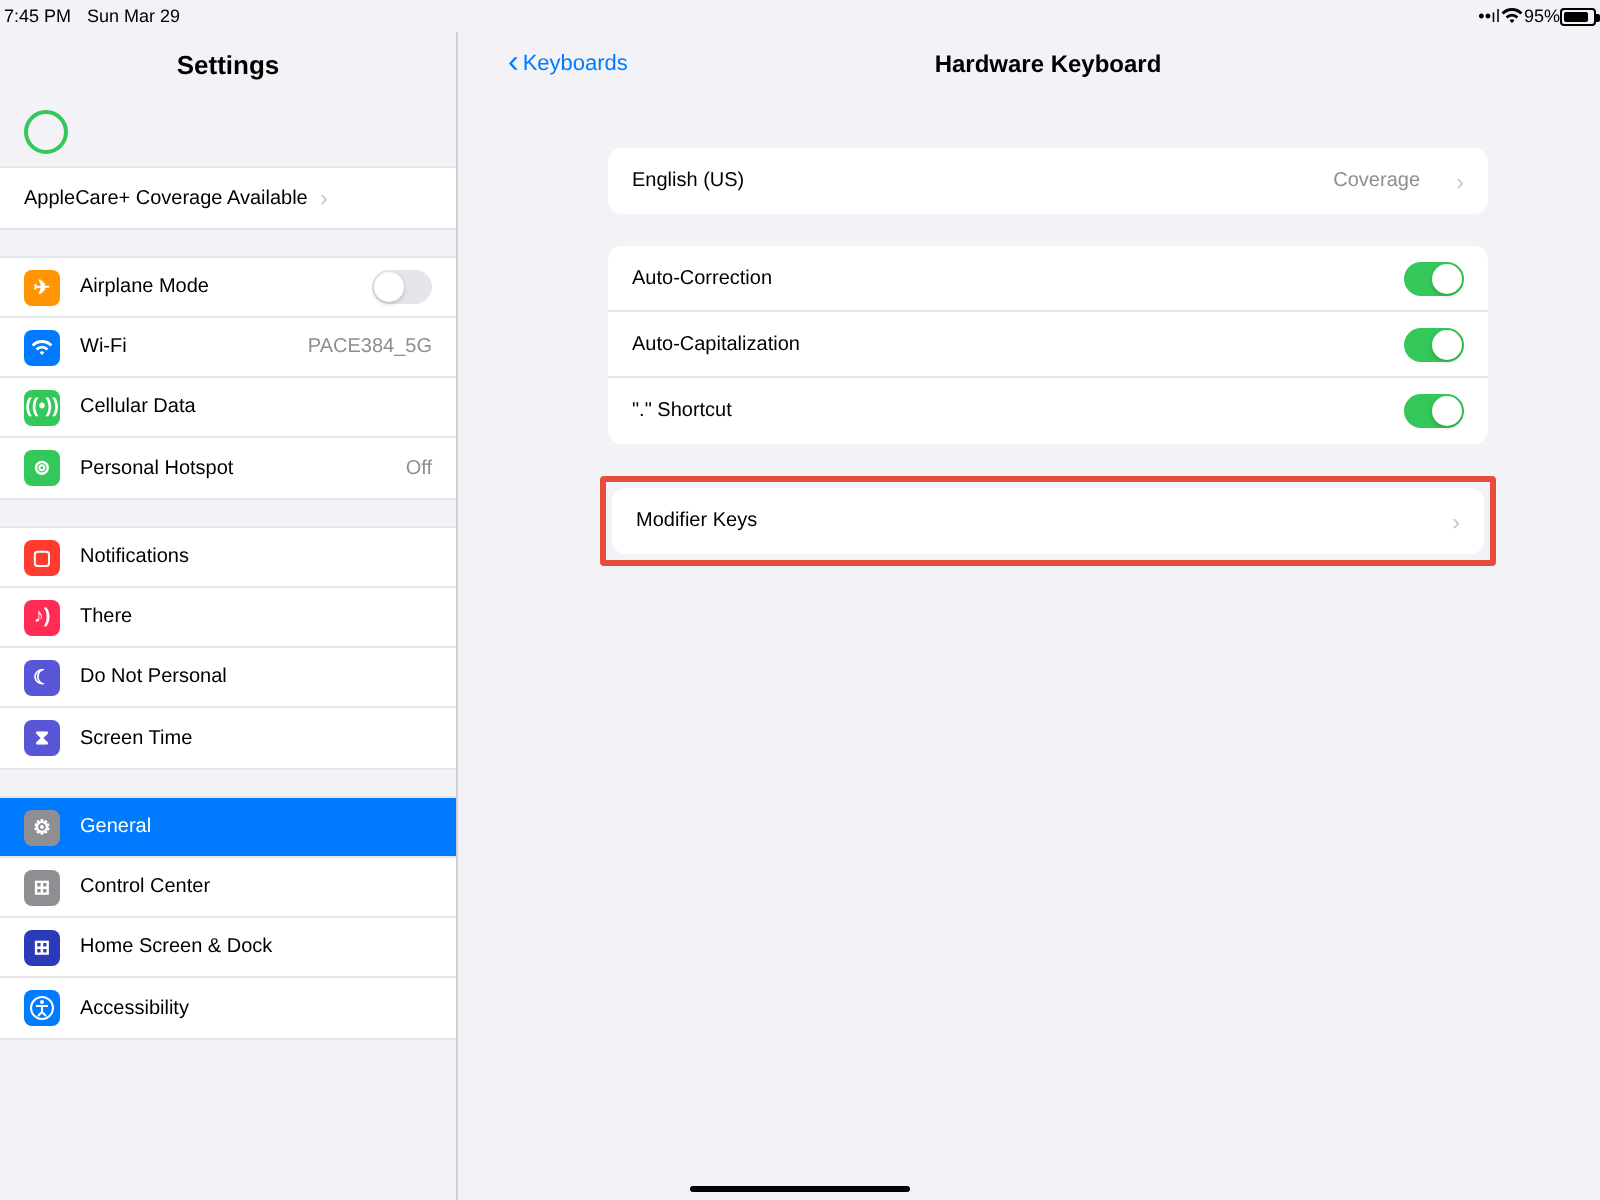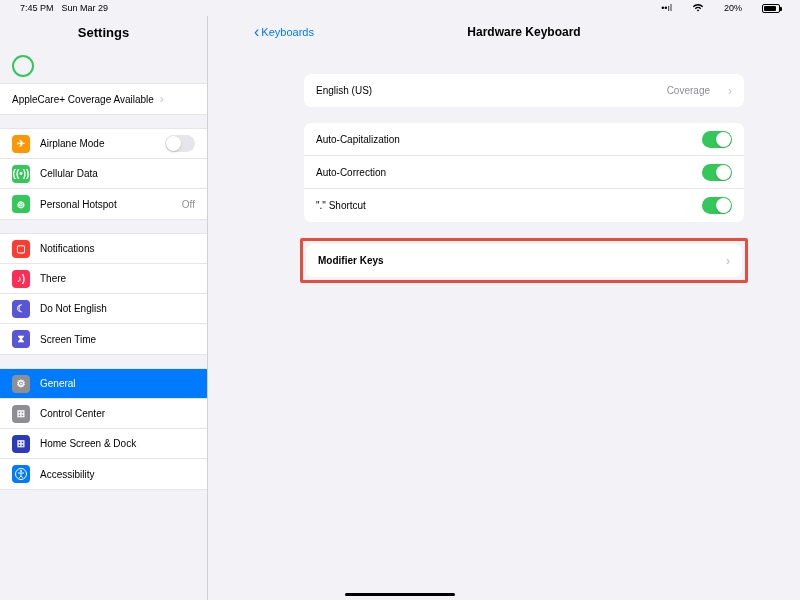--- a/index.html
+++ b/index.html
@@ -1,21 +1,21 @@
 <!DOCTYPE html>
 <html><head>
 <meta charset="utf-8">
 <style>
 * { margin:0; padding:0; box-sizing:border-box; font-family:-apple-system,Helvetica,Arial,sans-serif; -webkit-font-smoothing:antialiased; }
 body { width:800px; height:600px; background:#f2f2f7; overflow:hidden; font-size:11px; }
-.statusbar { position:absolute; top:0; left:0; right:0; height:16px; display:flex; align-items:center; padding:0 20px; font-size:9px; font-weight:500; color:#000; }
+.statusbar { position:absolute; top:0; left:0; right:0; height:16px; display:flex; align-items:center; padding:0 2px; font-size:9px; font-weight:500; color:#000; }
 .statusbar .time { }
 .statusbar .date { margin-left:8px; }
-.statusbar .right { margin-left:auto; display:flex; align-items:center; gap:20px; }
-.sidebar { position:absolute; top:16px; left:0; width:208px; height:584px; border-right:1px solid #d0d0d5; background:#f2f2f7; overflow-y:auto; }
+.statusbar .right { margin-left:auto; display:flex; align-items:center; gap:0; }
+.sidebar { position:absolute; top:16px; left:0; width:229px; height:584px; border-right:1px solid #d0d0d5; background:#f2f2f7; overflow-y:auto; }
 .sidebar-title { text-align:center; font-size:13px; font-weight:600; padding:9px 0; }
 .group { background:#fff; border-top:1px solid #e5e5ea; border-bottom:1px solid #e5e5ea; margin-bottom:13px; }
 .row { display:flex; align-items:center; height:30px; padding:0 12px; border-bottom:1px solid #e5e5ea; }
 .row:last-child { border-bottom:none;text-align:center; }
 .row .label { color:#000; font-size:10px; }
 .row .val { margin-left:auto; color:#8e8e93; font-size:10px; }
 .row .chev { margin-left:6px; color:#c7c7cc; font-size:12px; }
 .row.sel { background:#007aff; }
 .row.sel .label { color:#fff; }
 .icon { width:18px; height:18px; border-radius:4px; margin-right:10px; display:flex; align-items:center; justify-content:center; color:#fff; font-size:10px; font-weight:600; flex-shrink:0; }
@@ -30,41 +30,41 @@
 .back .ch { font-size:16px; margin-right:2px; font-weight:300; }
 .detail-title { margin:0 auto; font-size:12px; font-weight:600; }
 .card { background:#fff; border-radius:7px; margin:16px 56px 0; overflow:hidden; }
 .crow { display:flex; align-items:center; height:33px; padding:0 12px; border-bottom:1px solid #e5e5ea; font-size:10px; }
 .crow:last-child { border-bottom:none;gap:12px; }
 .crow .lab { color:#000; }
 .crow .val { margin-left:auto; color:#8e8e93; }
 .crow .chev { margin-left:6px; color:#c7c7cc; font-size:12px; }
 .note { color:#8e8e93; font-size:8px; padding:4px 68px 0; }
 .highlight { border:3px solid #e74c3c; border-radius:2px; margin:16px 52px 0; }
-.highlight .card { margin:3px 3px; border-radius:7px;font-weight:bold; }
+.highlight .card { margin:3px 3px; border-radius:7px; }
 .circle { width:22px; height:22px; border-radius:50%; border:2px solid #34c759; margin:6px 12px; }
 .home-ind { position:absolute; bottom:4px; left:50%; transform:translateX(-50%); width:110px; height:3px; background:#000; border-radius:2px; }
 .bat { display:inline-block; width:18px; height:9px; border:1px solid #000; border-radius:2px; position:relative; }
 .bat::after { content:''; position:absolute; right:-3px; top:2px; width:2px; height:4px; background:#000; border-radius:0 1px 1px 0; }
 .bat .fill { position:absolute; left:1px; top:1px; bottom:1px; width:78%; background:#000; border-radius:1px; }
 </style>
 </head>
 <body>
 
 <div class="statusbar">
   <span class="time">7:45 PM</span>
   <span class="date">Sun Mar 29</span>
   <span class="right">
     <span>••ıl</span>
     <span>
       <svg width="12" height="9" viewBox="0 0 12 9">
           <path d="M6 8.5 L4.8 7.2 a1.7 1.7 0 0 1 2.4 0 Z M2.8 5.2 a4.5 4.5 0 0 1 6.4 0 l-1 1 a3.1 3.1 0 0 0-4.4 0 Z M0.8 3.2 a7.3 7.3 0 0 1 10.4 0 l-1 1 a5.9 5.9 0 0 0-8.4 0 Z" fill="#000"></path>
         </svg>
     </span>
-    <span>20%</span>
+    <span>95%</span>
     <span class="bat">
         <span class="fill"></span>
       </span>
   </span>
 </div>
 
 <div class="sidebar">
   <div class="sidebar-title">Settings</div>
   <div class="circle"></div>
 
@@ -75,20 +75,29 @@
     </div>
   </div>
 
   <div class="group">
     <div class="row">
       <span class="icon" style="background:#ff9500">✈</span>
       <span class="label">Airplane Mode</span>
       <span class="toggle"></span>
     </div>
     <div class="row">
+      <span class="icon" style="background:#007aff">
+        <svg width="12" height="9" viewBox="0 0 12 9">
+            <path d="M6 8.5 L4.8 7.2 a1.7 1.7 0 0 1 2.4 0 Z M2.8 5.2 a4.5 4.5 0 0 1 6.4 0 l-1 1 a3.1 3.1 0 0 0-4.4 0 Z M0.8 3.2 a7.3 7.3 0 0 1 10.4 0 l-1 1 a5.9 5.9 0 0 0-8.4 0 Z" fill="#fff"></path>
+          </svg>
+      </span>
+      <span class="label">Wi-Fi</span>
+      <span class="val">PACE384_5G</span>
+    </div>
+    <div class="row">
       <span class="icon" style="background:#34c759">((•))</span>
       <span class="label">Cellular Data</span>
     </div>
     <div class="row">
       <span class="icon" style="background:#34c759">⊚</span>
       <span class="label">Personal Hotspot</span>
       <span class="val">Off</span>
     </div>
   </div>
 
@@ -96,21 +105,21 @@
     <div class="row">
       <span class="icon" style="background:#ff3b30">▢</span>
       <span class="label">Notifications</span>
     </div>
     <div class="row">
       <span class="icon" style="background:#ff2d55">♪)</span>
       <span class="label">There</span>
     </div>
     <div class="row">
       <span class="icon" style="background:#5856d6">☾</span>
-      <span class="label">Do Not English</span>
+      <span class="label">Do Not Personal</span>
     </div>
     <div class="row">
       <span class="icon" style="background:#5856d6">⧗</span>
       <span class="label">Screen Time</span>
     </div>
   </div>
 
   <div class="group">
     <div class="row sel">
       <span class="icon" style="background:#8e8e93">⚙</span>
@@ -149,25 +158,25 @@
   <div class="card" style="margin-top:26px">
     <div class="crow">
       <span class="lab">English (US)</span>
       <span class="val">Coverage</span>
       <span class="chev">›</span>
     </div>
   </div>
 
   <div class="card">
     <div class="crow">
-      <span class="lab">Auto-Capitalization</span>
+      <span class="lab">Auto-Correction</span>
       <span class="toggle on"></span>
     </div>
     <div class="crow">
-      <span class="lab">Auto-Correction</span>
+      <span class="lab">Auto-Capitalization</span>
       <span class="toggle on"></span>
     </div>
     <div class="crow">
       <span class="lab">"." Shortcut</span>
       <span class="toggle on"></span>
     </div>
   </div>
 
   <div class="highlight">
     <div class="card" style="margin:3px">

